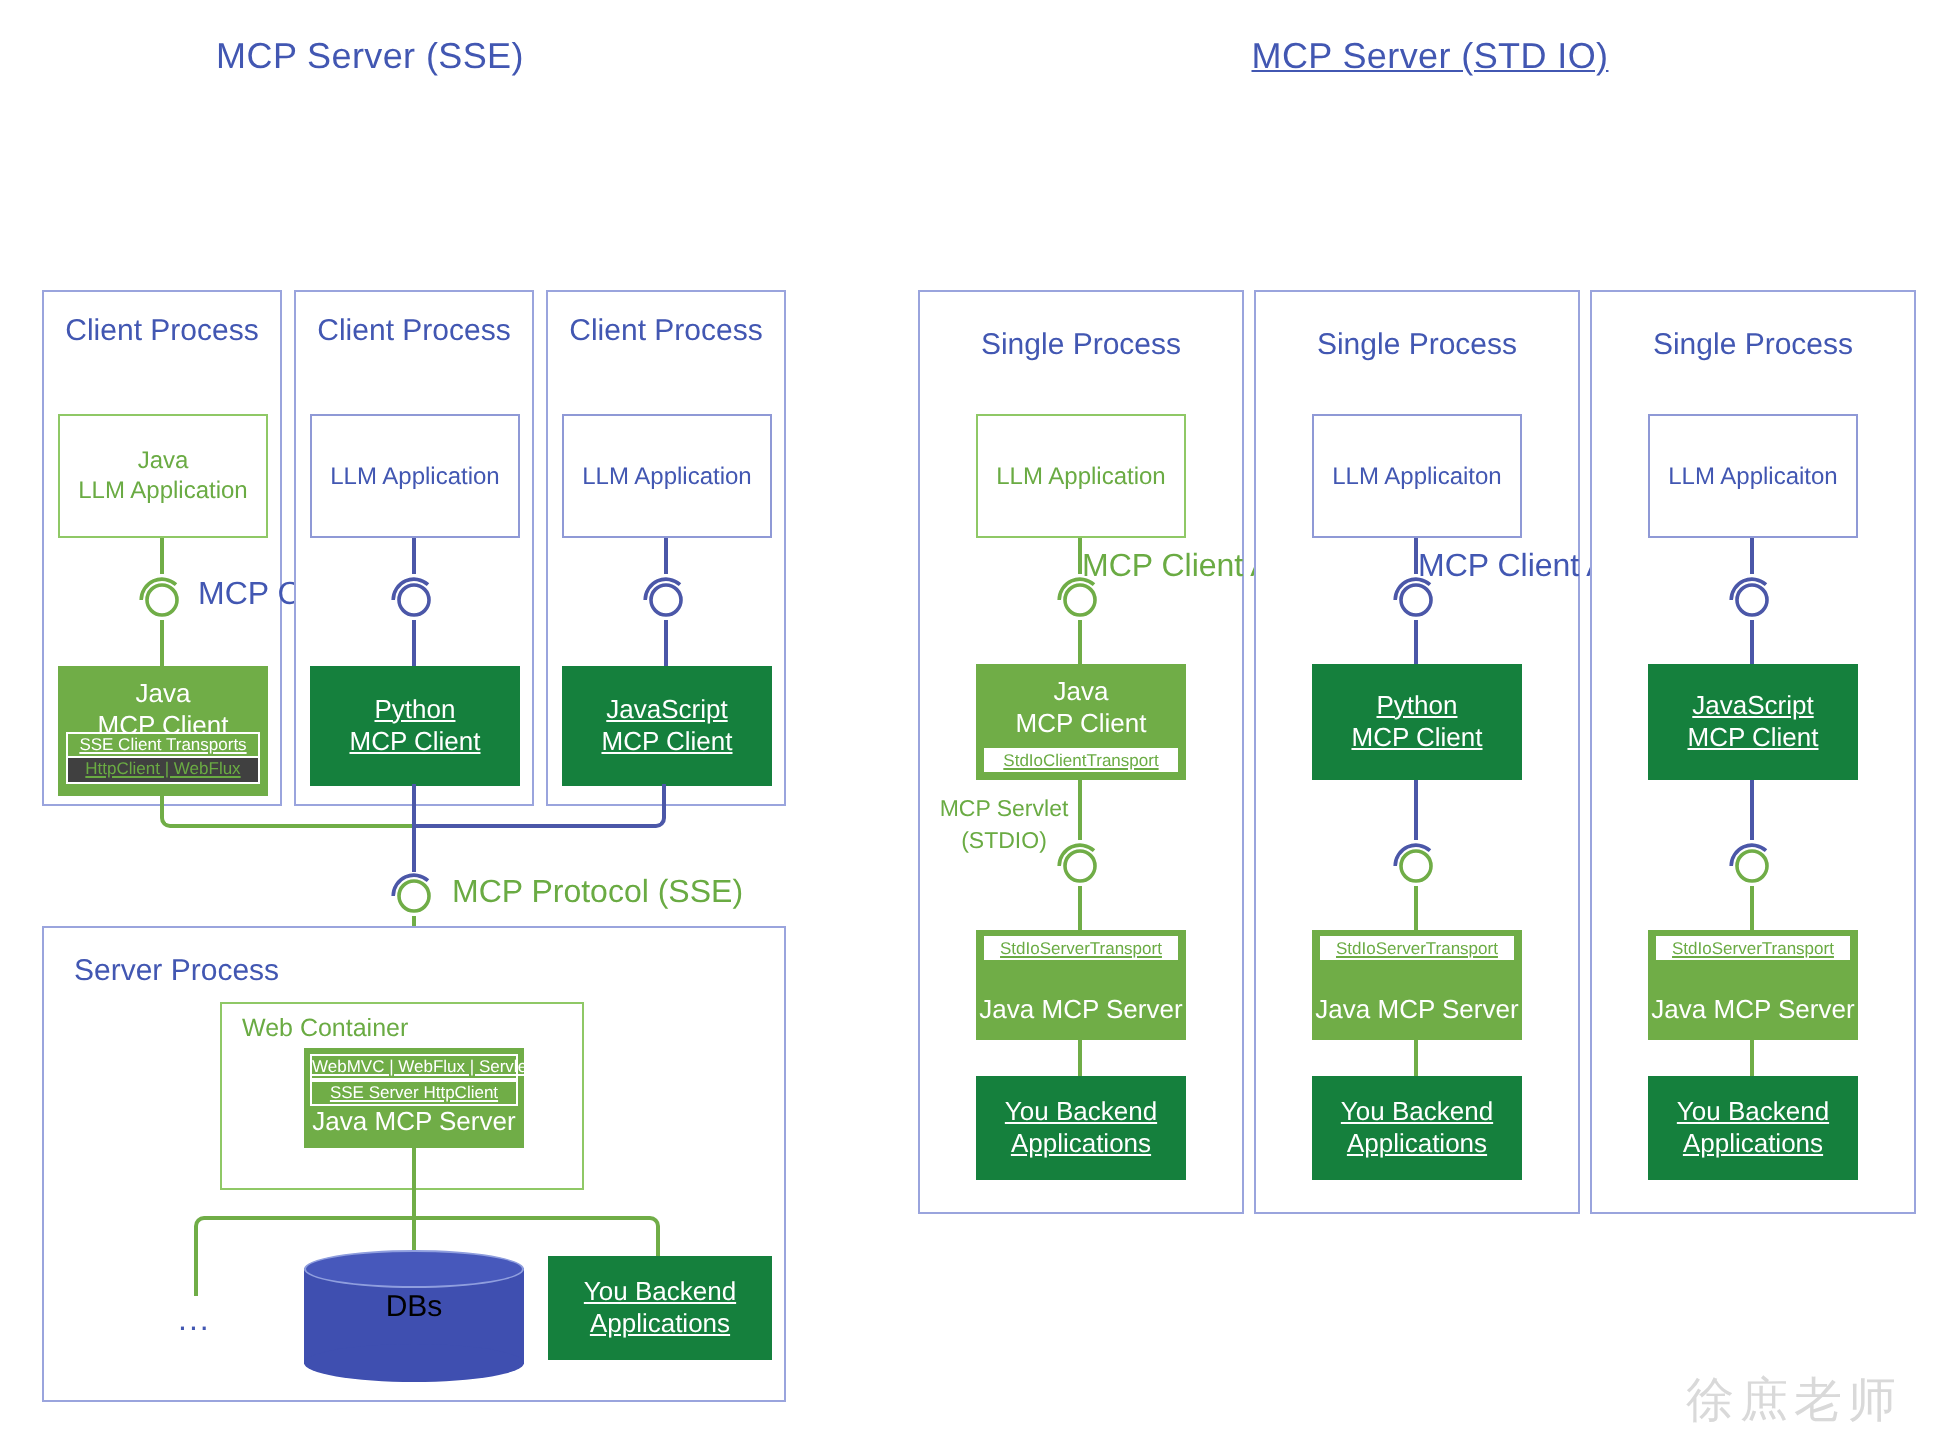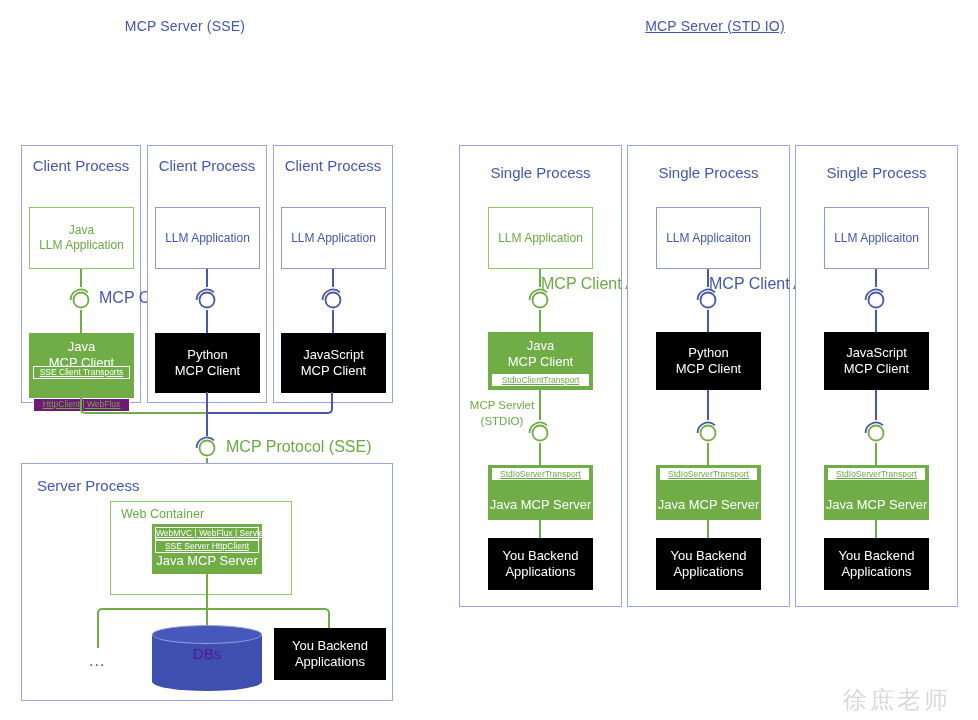--- a/index.html
+++ b/index.html
@@ -5,49 +5,49 @@
   html,body{margin:0;padding:0;}
   body{
     width:978px;height:720px;background:#ffffff;position:relative;
     font-family:"Liberation Sans","DejaVu Sans",sans-serif;
     overflow:hidden;
   }
   .abs{position:absolute;box-sizing:border-box;}
 
   
   .diagram-title{
-    color:#4257b2;font-size:14px;letter-spacing:.2px;
+    color:#4257b2;font-size:18px;letter-spacing:.2px;
     text-align:center;white-space:nowrap;
   }
 
   
   .process-frame{
     border:1.3px solid #9aa4dd;background:#ffffff;
   }
   .process-label{
     color:#4257b2;font-size:15px;text-align:center;white-space:nowrap;
   }
 
   
   .box{
     display:flex;flex-direction:column;align-items:center;justify-content:center;
     text-align:center;line-height:1.25;
   }
   .box-outline-green{border:1.3px solid #8fc866;background:#fff;color:#6aab43;font-size:12px;}
   .box-outline-blue{border:1.3px solid #8f99d6;background:#fff;color:#4257b2;font-size:12px;}
   .box-fill-green{background:#70ad47;color:#ffffff;font-size:13px;}
-  .box-fill-blue{background:#000000;color:#ffffff;font-size:13px;}
+  .box-fill-blue{background:#15803d;color:#ffffff;font-size:13px;text-decoration:underline;}
 
   
   .strip{
     box-sizing:border-box;text-align:center;white-space:nowrap;
     font-size:8.5px;line-height:1.35;text-decoration:underline;
   }
   .strip-on-green{background:#70ad47;color:#ffffff;border:1px solid #ffffff;}
-  .strip-white{background:#701a75;color:#6aab43;border:1px solid #ffffff;border-top:none;margin-top:20px;}
+  .strip-white{background:#404040;color:#6aab43;border:1px solid #ffffff;border-top:none;}
   .strip-white-solo{background:#ffffff;color:#6aab43;border:1px solid #ffffff;}
 
   
   .line-v{width:2px;}
   .g{background:#70ad47;}
   .b{background:#4b57a8;}
 
   .elbow{border-style:solid;border-width:0;}
   .elbow-g{border-color:#70ad47;}
   .elbow-b{border-color:#4b57a8;}
@@ -68,21 +68,21 @@
 
   
   .cyl{position:absolute;}
   .cyl .body{position:absolute;left:0;top:9px;width:100%;height:48px;background:#3f4fb0;}
   .cyl .top{position:absolute;left:0;top:0;width:100%;height:19px;background:#4758bb;
             border-radius:50%;border:1.5px solid #8f9ede;box-sizing:border-box;}
   .cyl .bottom{position:absolute;left:0;bottom:-9px;width:100%;height:19px;background:#3f4fb0;
             border-radius:50%;}
   .cyl .cap-label{position:absolute;left:0;top:0;width:100%;height:100%;
             display:flex;align-items:center;justify-content:center;
-            color:#4c1d95;font-size:15px;z-index:3;}
+            color:#000000;font-size:15px;z-index:3;}
   .dots{color:#4257b2;font-size:16px;letter-spacing:1px;}
 
   
   .watermark{
     color:#d9d9d9;font-size:24px;letter-spacing:3px;white-space:nowrap;
     font-family:"DejaVu Sans",sans-serif;
   }
 </style>
 </head>
 <body>

